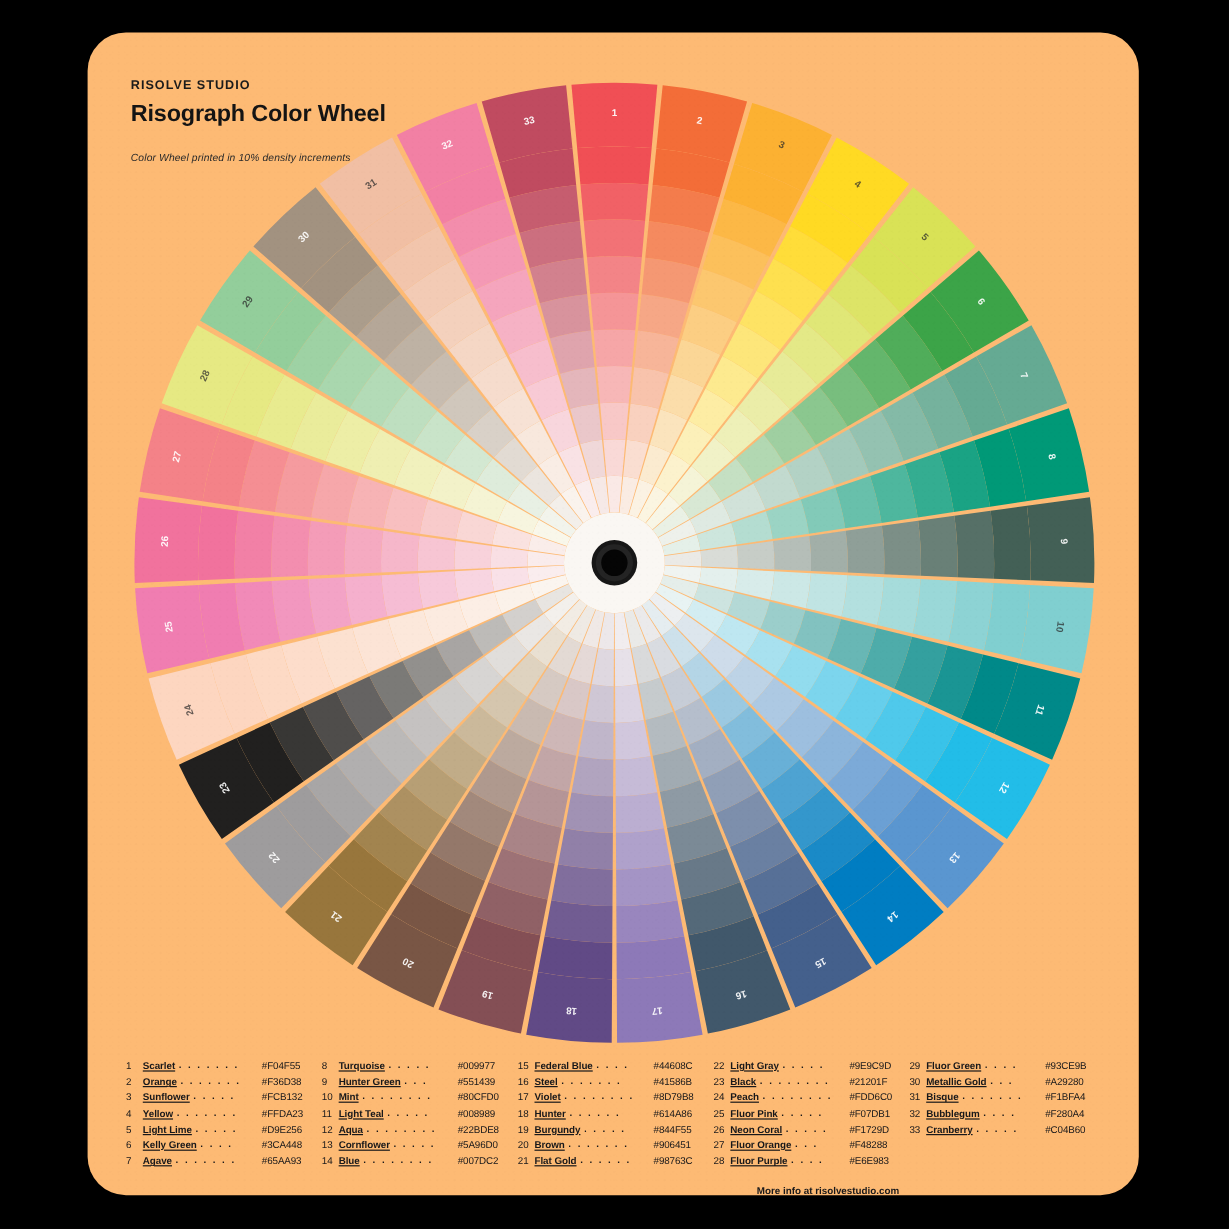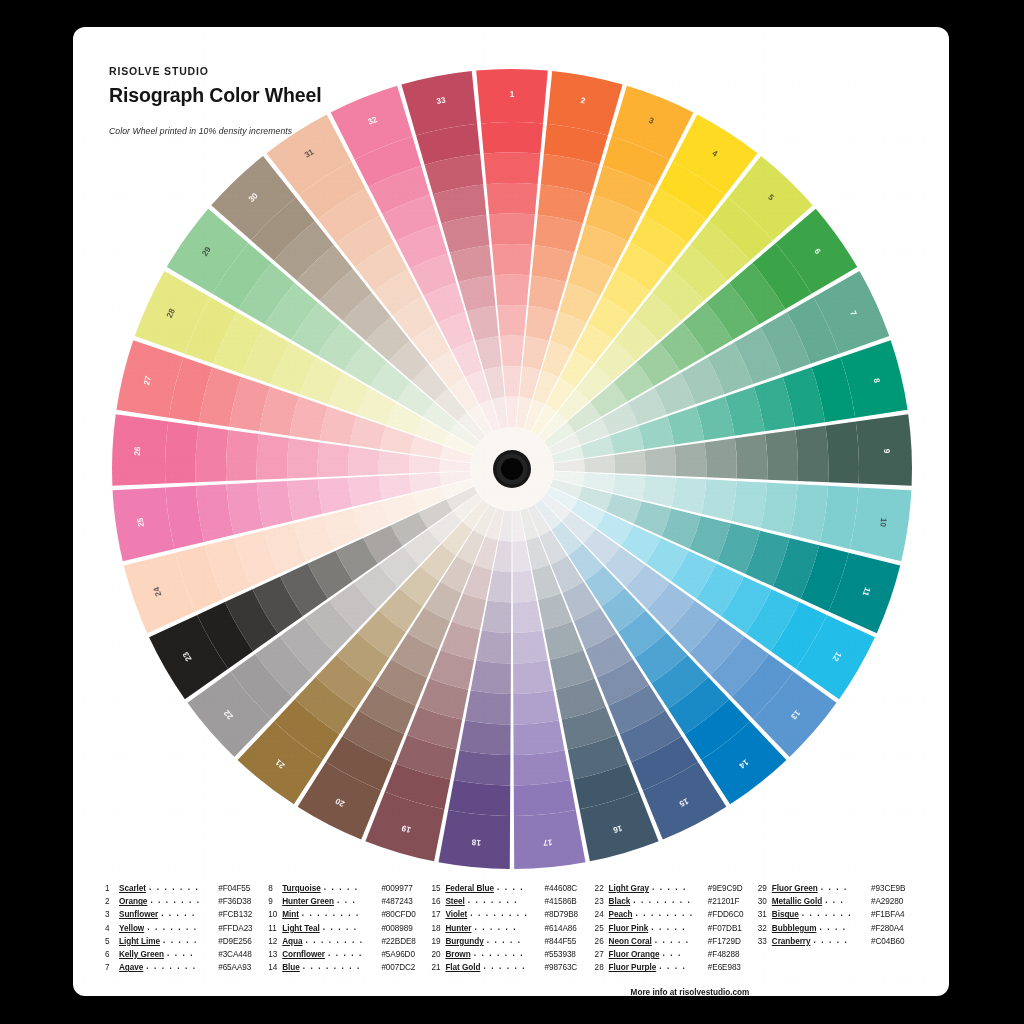--- a/index.html
+++ b/index.html
@@ -22,22 +22,22 @@
     background: #000000;
   }
 
   
   #card {
     position: absolute;
     left: 73px;
     top: 27px;
     width: 876px;
     height: 969px;
-    background: #ffffff;
-    border-radius: 12px;
+    background: #fdba74;
+    border-radius: 32px;
     box-shadow: 0 0 1px rgba(0,0,0,0.25);
     overflow: hidden;
   }
 
   
   #card::after {
     content: "";
     position: absolute;
     inset: 0;
     pointer-events: none;
@@ -686,21 +686,21 @@
           <div class="legend-row">
             <span class="lg-num">8</span>
             <span class="lg-name">Turquoise</span>
             <span class="lg-dots">. . . . .</span>
             <span class="lg-hex">#009977</span>
           </div>
           <div class="legend-row">
             <span class="lg-num">9</span>
             <span class="lg-name">Hunter Green</span>
             <span class="lg-dots">. . .</span>
-            <span class="lg-hex">#487243</span>
+            <span class="lg-hex">#551439</span>
           </div>
           <div class="legend-row">
             <span class="lg-num">10</span>
             <span class="lg-name">Mint</span>
             <span class="lg-dots">. . . . . . . .</span>
             <span class="lg-hex">#80CFD0</span>
           </div>
           <div class="legend-row">
             <span class="lg-num">11</span>
             <span class="lg-name">Light Teal</span>
@@ -754,21 +754,21 @@
           <div class="legend-row">
             <span class="lg-num">19</span>
             <span class="lg-name">Burgundy</span>
             <span class="lg-dots">. . . . .</span>
             <span class="lg-hex">#844F55</span>
           </div>
           <div class="legend-row">
             <span class="lg-num">20</span>
             <span class="lg-name">Brown</span>
             <span class="lg-dots">. . . . . . .</span>
-            <span class="lg-hex">#553938</span>
+            <span class="lg-hex">#906451</span>
           </div>
           <div class="legend-row">
             <span class="lg-num">21</span>
             <span class="lg-name">Flat Gold</span>
             <span class="lg-dots">. . . . . .</span>
             <span class="lg-hex">#98763C</span>
           </div>
         </div>
       <div class="legend-col">
           <div class="legend-row">

